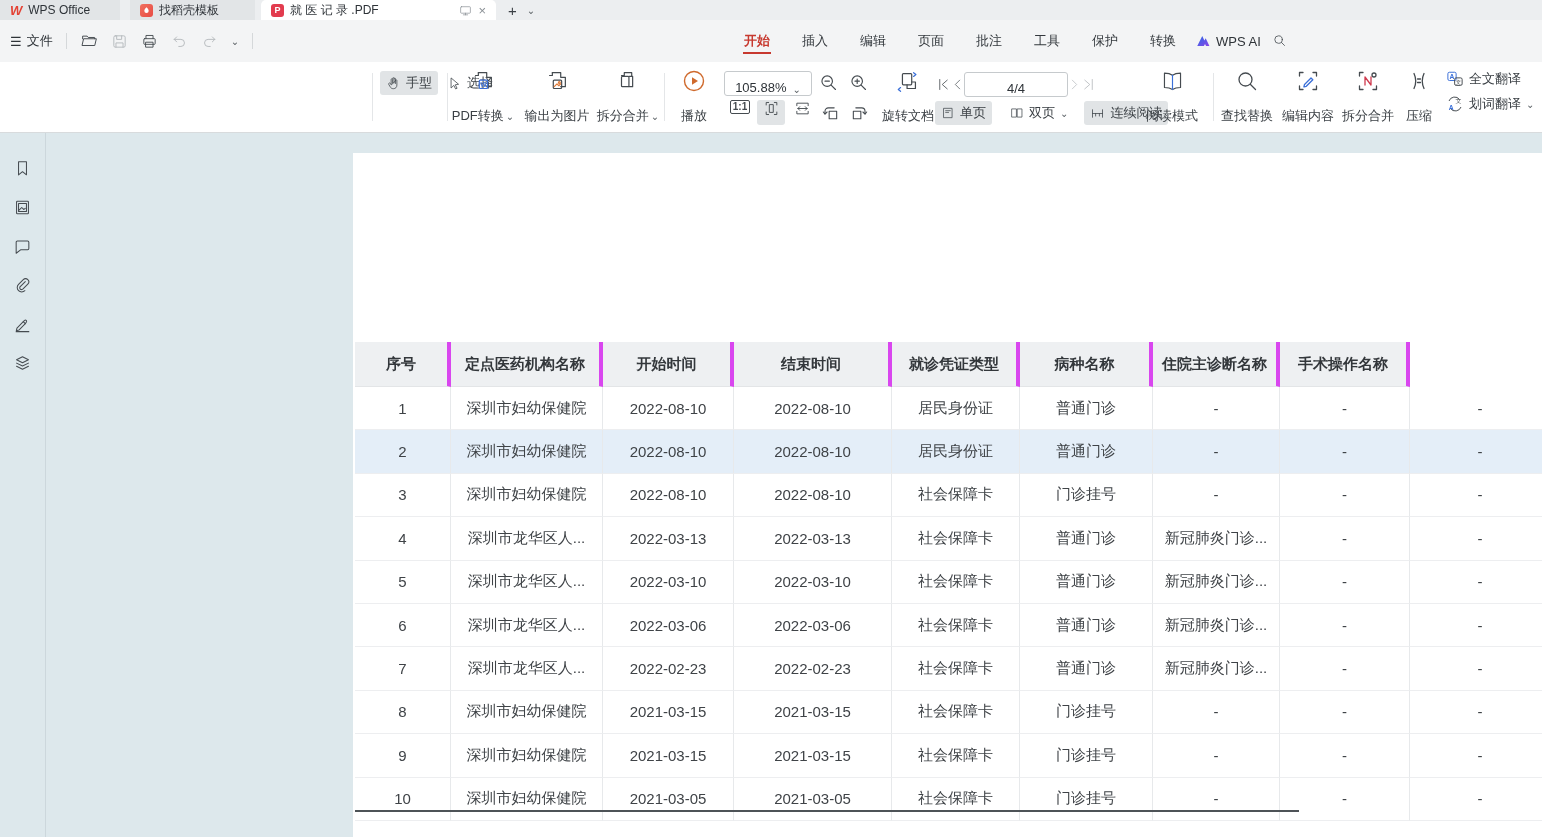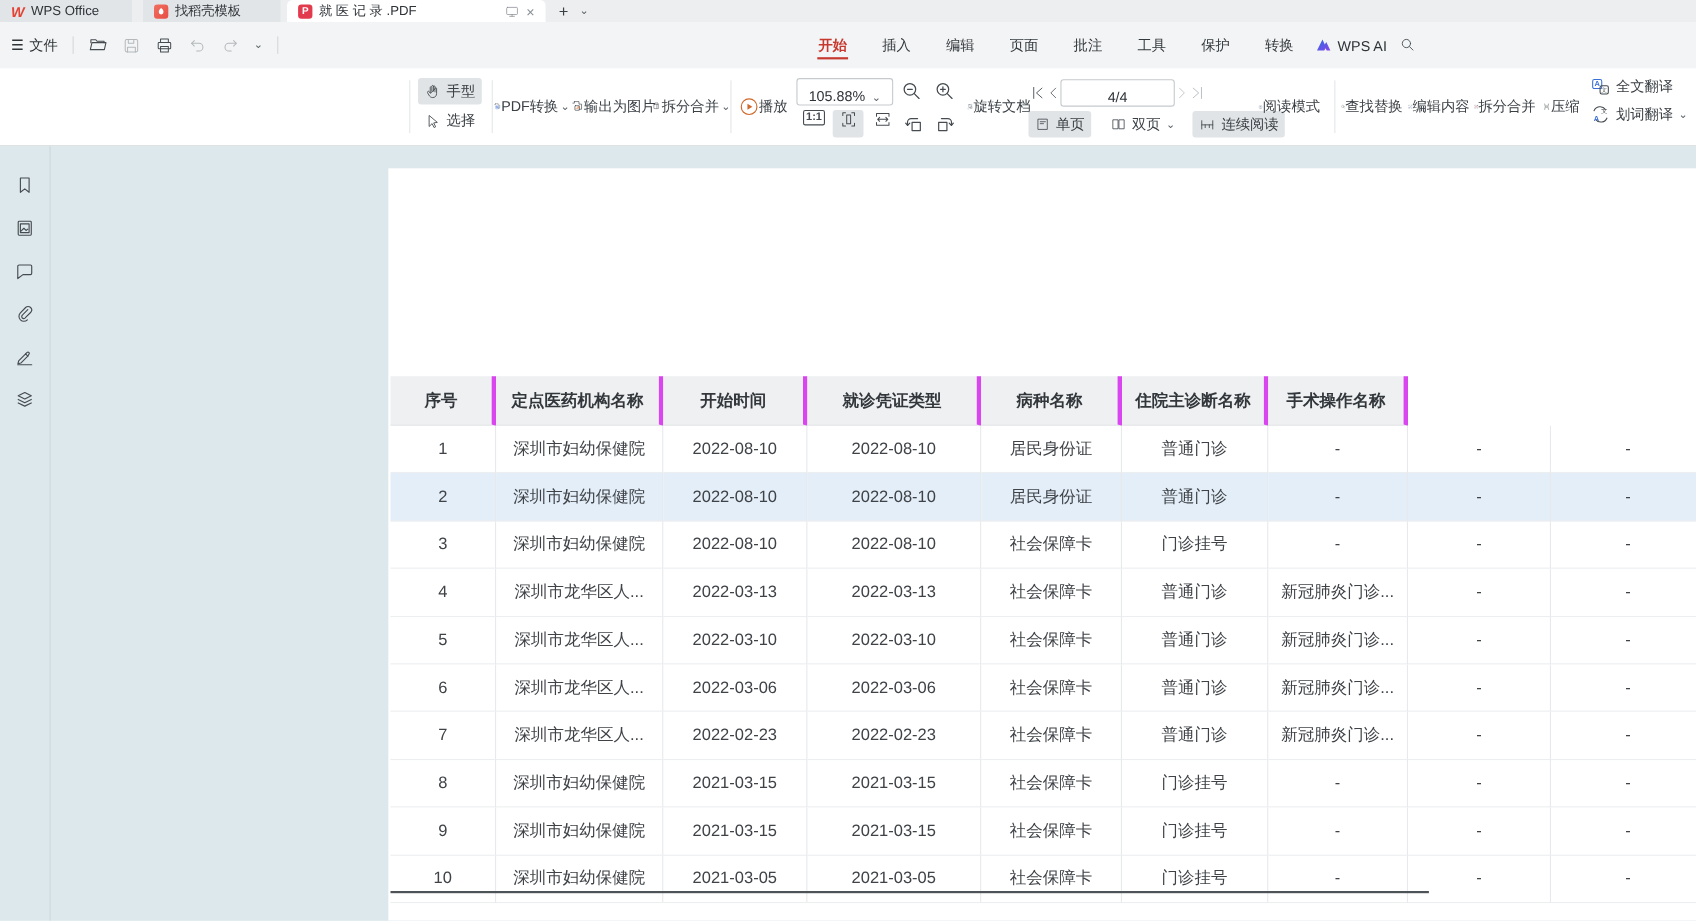--- a/index.html
+++ b/index.html
@@ -32,21 +32,21 @@
   .vd-s{width:1px;height:16px;background:#d5d8da;}
   .menus{position:absolute;left:743px;top:0;height:42px;display:flex;align-items:center;gap:30px;color:#33383d;}
   .menus .mi{padding:4px 1px;cursor:default;}
   .menus .mi.active{color:#c7392f;font-weight:bold;border-bottom:2px solid #c7392f;padding-bottom:2px;}
   .wpsai{position:absolute;left:1196px;top:0;height:42px;display:flex;align-items:center;gap:5px;color:#2e3338;}
   .msearch{position:absolute;left:1272px;top:13px;}
   
   .ribbon{position:relative;height:70px;background:#fff;border-bottom:1px solid #d8dbdd;font-size:13px;color:#3b4045;}
   .pill{background:#e1e4e6;border-radius:3px;}
   .hrow{display:flex;align-items:center;gap:5px;padding:0 6px;height:24px;border-radius:3px;}
-  .vbtn{position:absolute;top:7px;height:56px;display:flex;flex-direction:row;align-items:center;justify-content:space-between;}
+  .vbtn{position:absolute;top:7px;height:56px;display:flex;flex-direction:column;align-items:center;justify-content:space-between;}
   .vbtn .lbl{display:flex;align-items:center;gap:2px;white-space:nowrap;}
   .vd{position:absolute;top:11px;width:1px;height:48px;background:#e4e6e8;}
   .zoombox,.pagebox{background:#fff;border:1px solid #c6cacd;border-radius:3px;height:23px;display:flex;align-items:flex-end;justify-content:center;gap:6px;font-size:13px;color:#2e3338;}
   .iconbtn{display:flex;align-items:flex-start;justify-content:center;border-radius:3px;}
   .ratio-txt{font-size:10px;font-weight:bold;color:#454b50;border:1px solid #454b50;border-radius:2px;padding:1px 2px;line-height:1;}
   
   .workspace{position:relative;height:704px;background:#dde8ec;display:flex;}
   .rail{width:45px;flex:none;border-right:1px solid rgba(80,100,110,.12);display:flex;flex-direction:column;align-items:center;padding-top:26px;gap:20px;}
   .viewer{position:relative;flex:1;overflow:hidden;}
   .page{position:absolute;left:307px;top:20px;width:1192px;height:700px;background:#fff;overflow:hidden;}
@@ -160,21 +160,21 @@
     <svg width="15" height="15" viewBox="0 0 24 24" class="ic">
         <circle cx="10.5" cy="10.5" r="6"></circle>
         <path d="M15 15l5 5"></path>
       </svg>
   </span>
 </div>
 
 <div class="ribbon">
   <div class="vd" style="left:372px"></div>
 
-  <div style="position:absolute;left:380px;top:9px;display:flex;flex-direction:column;gap:3px;">
+  <div style="position:absolute;left:380px;top:9px;display:flex;flex-direction:row;gap:3px;">
     <div class="hrow pill">
       <svg width="15" height="15" viewBox="0 0 24 24" class="ic">
           <path d="M8.2 13V5.6a1.15 1.15 0 012.3 0V11m0-7.2a1.15 1.15 0 012.3 0V11m0-6.5a1.15 1.15 0 012.3 0V12m0-4.8a1.15 1.15 0 012.3 0v7.3c0 3.6-2.2 5.8-5.6 5.8-2.7 0-4.1-1.2-5.5-3.6l-1.9-3.3c-.5-.9-.2-1.9.8-2.2.7-.2 1.4.1 1.9.9l1.1 1.6z"></path>
         </svg>
       <span>手型</span>
     </div>
     <div class="hrow">
       <svg width="15" height="15" viewBox="0 0 24 24" class="ic">
           <path d="M7 3.5l11.5 9.7-5.3.8 2.9 5.6-2.3 1.1-2.9-5.7L7 18.8z"></path>
         </svg>
@@ -458,20 +458,21 @@
         </svg>
       </span>
   </div>
   <div class="viewer">
     <div class="page">
       <div class="pdftable">
           <div class="trow thead">
             <div>序号</div>
             <div>定点医药机构名称</div>
             <div>开始时间</div>
+            <div>结束时间</div>
             <div>就诊凭证类型</div>
             <div>病种名称</div>
             <div>住院主诊断名称</div>
             <div>手术操作名称</div>
           </div>
           <div class="trow">
             <div>1</div>
             <div>深圳市妇幼保健院</div>
             <div>2022-08-10</div>
             <div>2022-08-10</div>

